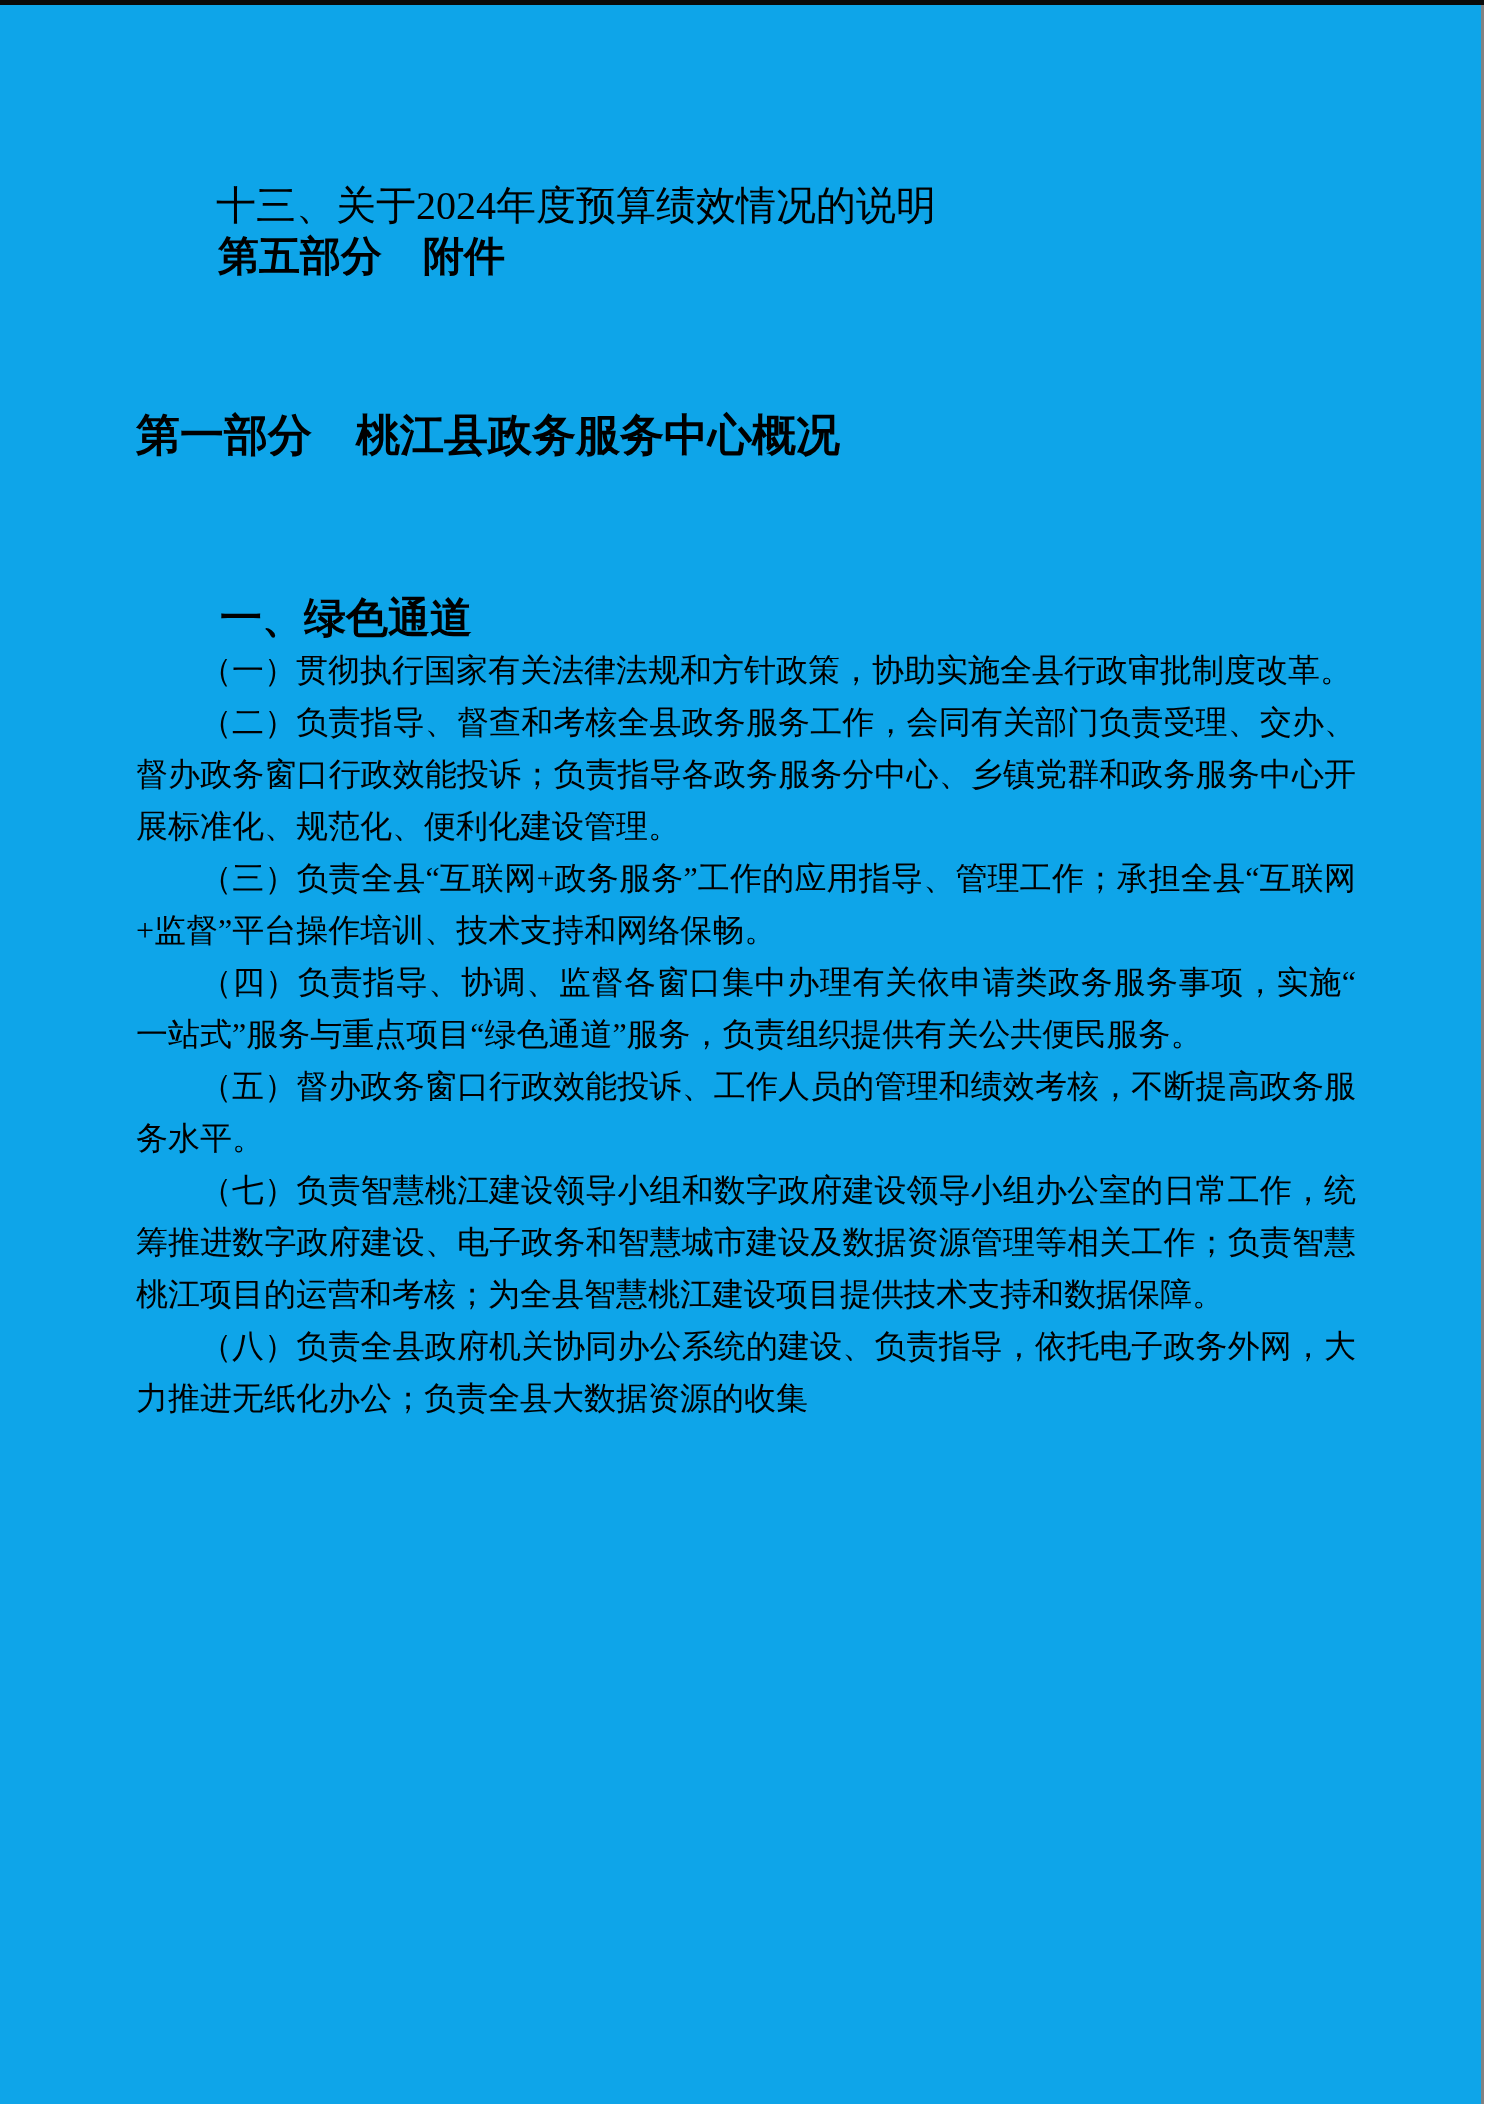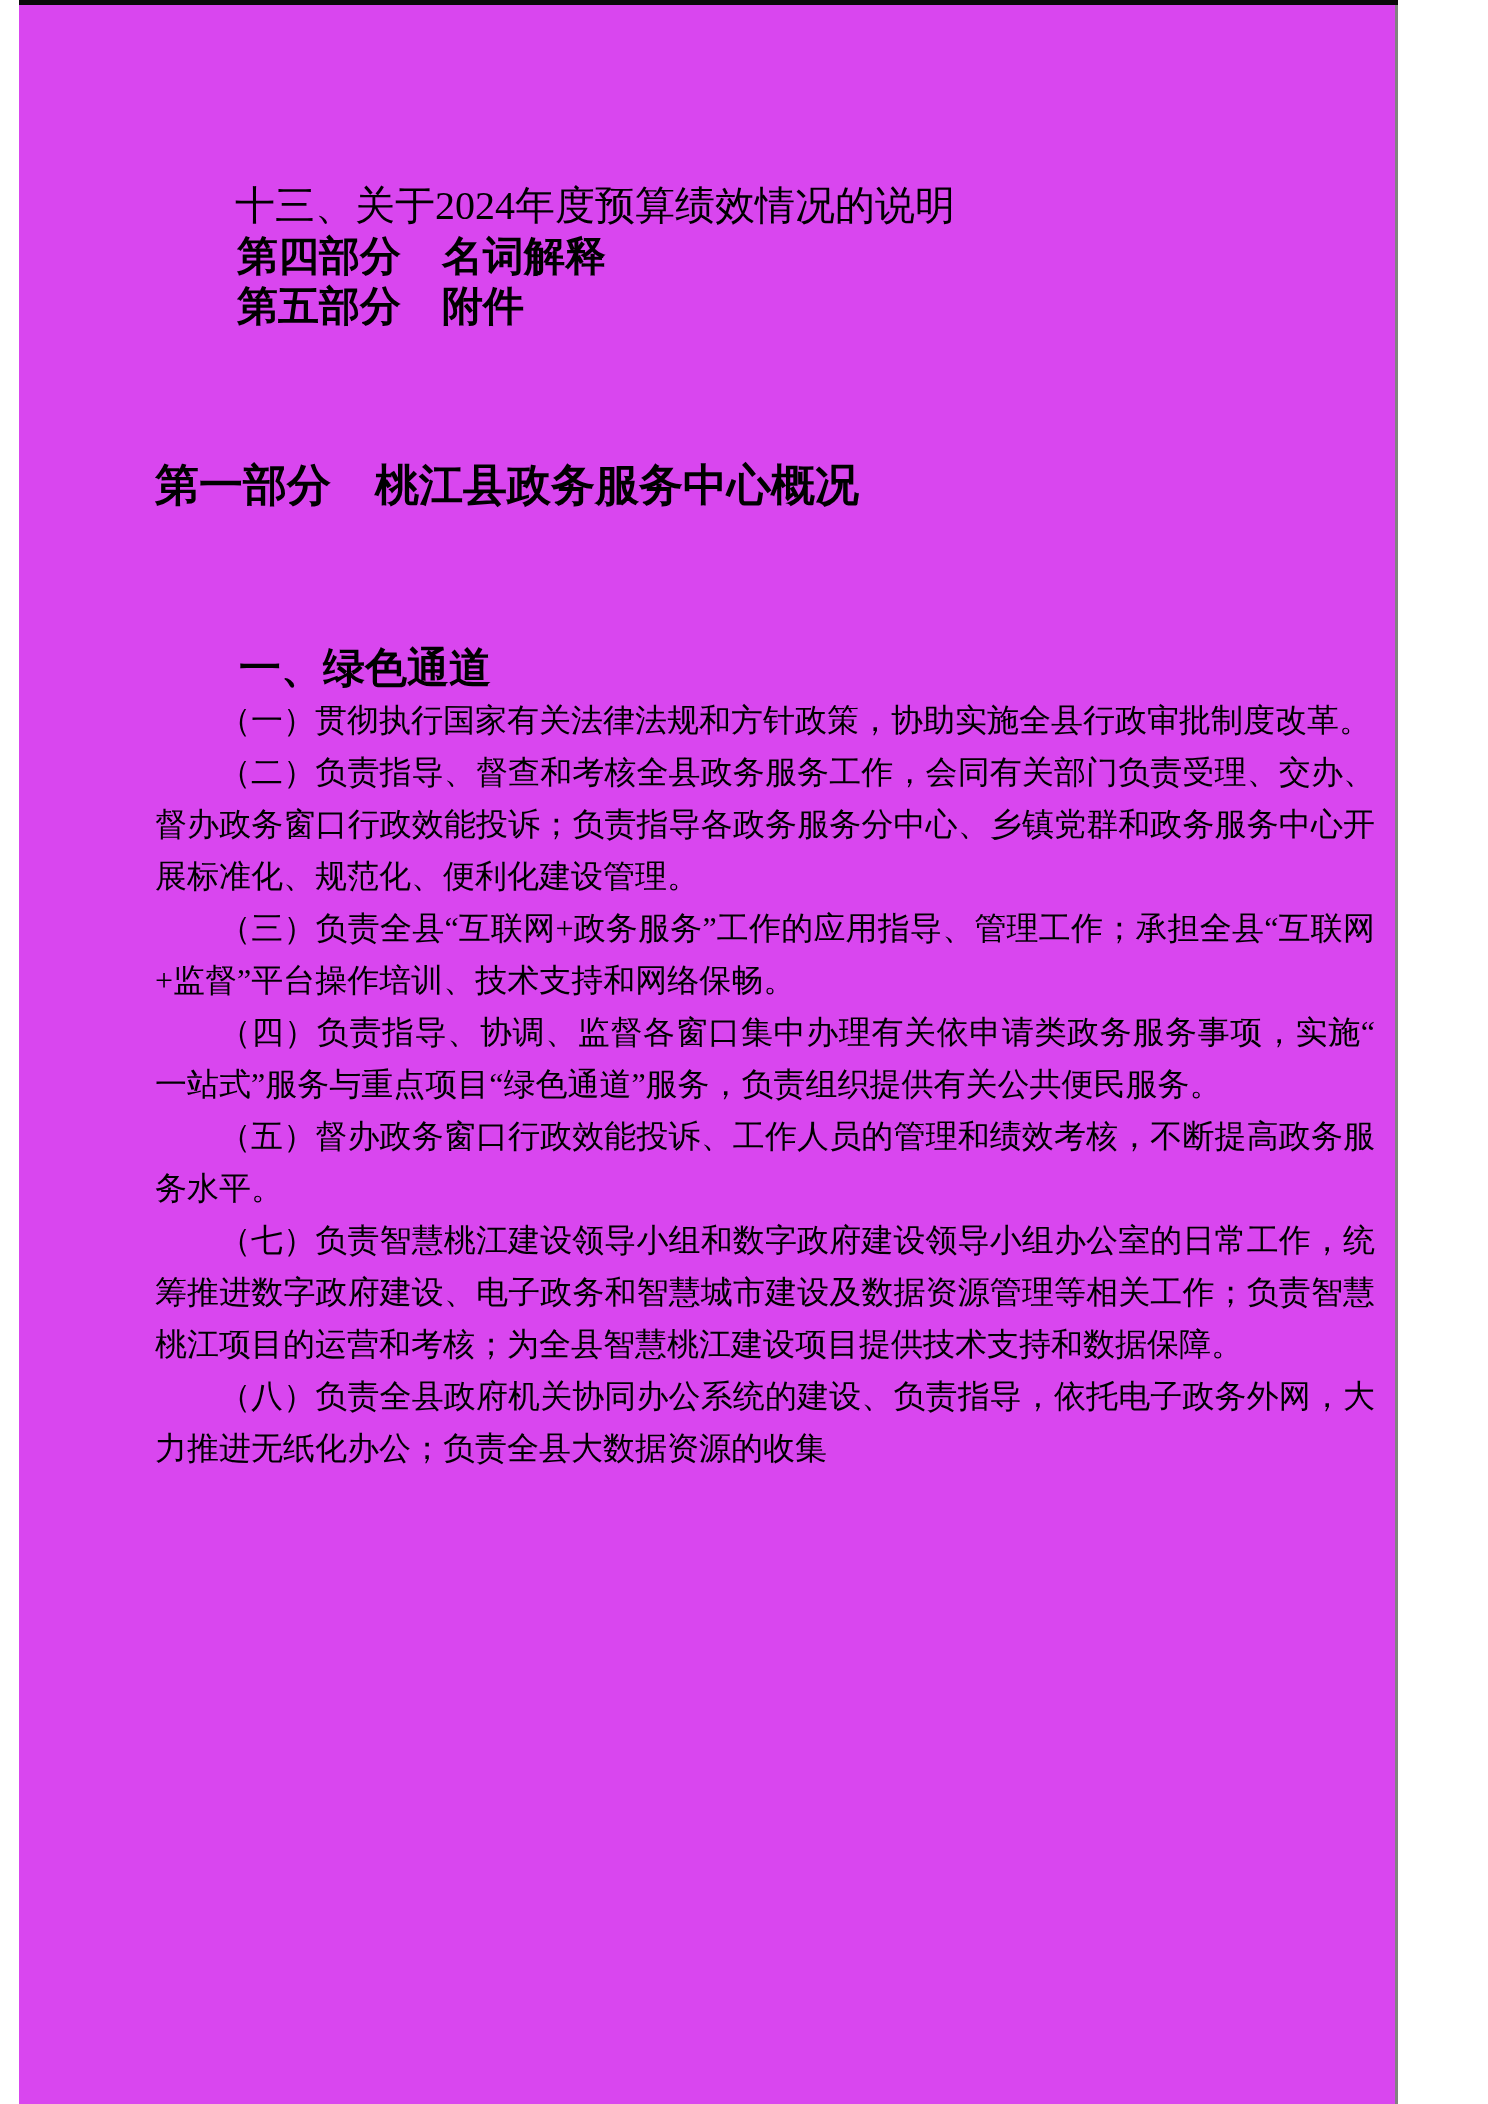--- a/index.html
+++ b/index.html
@@ -2,27 +2,26 @@
 <html><head>
 <meta charset="utf-8">
 <style>
   html, body {
     margin: 0;
     padding: 0;
     background: #ffffff;
   }
   .page {
     position: relative;
-    width: 1379px;
+    width: 1484px;
     height: 2104px;
-    background: #d946ef;
+    background: #0ea5e9;
     overflow: hidden;
     font-family: "Liberation Serif", "DejaVu Serif", serif;
     color: #000000;
-    margin-left: 19px;
   }
   .top-bar {
     position: absolute;
     top: 0; left: 0;
     width: 100%;
     height: 5px;
     background: #0a0a0a;
   }
   .right-edge {
     position: absolute;
@@ -80,21 +79,20 @@
 <body>
 
 <div class="page">
   <div class="top-bar"></div>
   <div class="right-edge"></div>
 
   <div class="content">
 
     <div class="toc">
       <div class="toc-line">十三、关于2024年度预算绩效情况的说明</div>
-      <div class="toc-line bold">第四部分　名词解释</div>
       <div class="toc-line bold">第五部分　附件</div>
     </div>
 
     <h1 class="doc-title">第一部分　桃江县政务服务中心概况</h1>
 
     <h2 class="section-heading">一、绿色通道</h2>
 
     <div class="body-text">
       <p>（一）贯彻执行国家有关法律法规和方针政策，协助实施全县行政审批制度改革。</p>
       <p>（二）负责指导、督查和考核全县政务服务工作，会同有关部门负责受理、交办、督办政务窗口行政效能投诉；负责指导各政务服务分中心、乡镇党群和政务服务中心开展标准化、规范化、便利化建设管理。</p>

